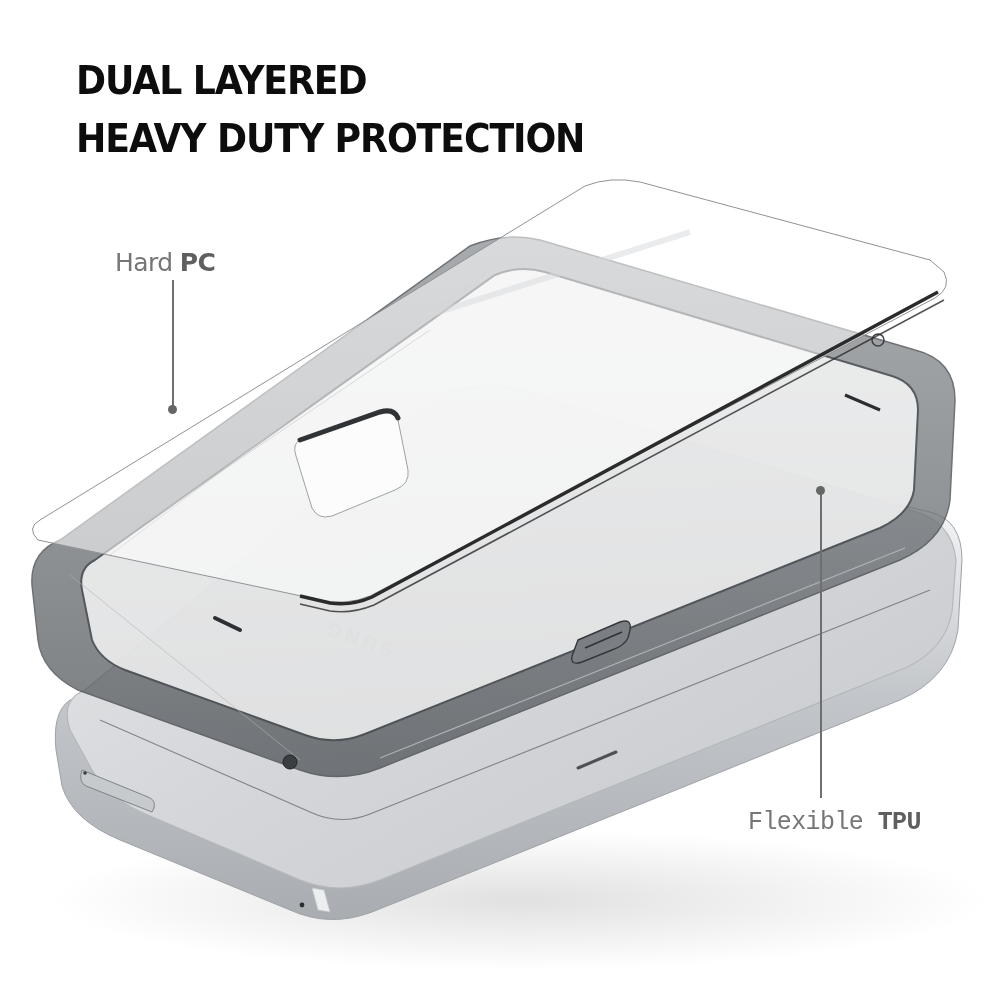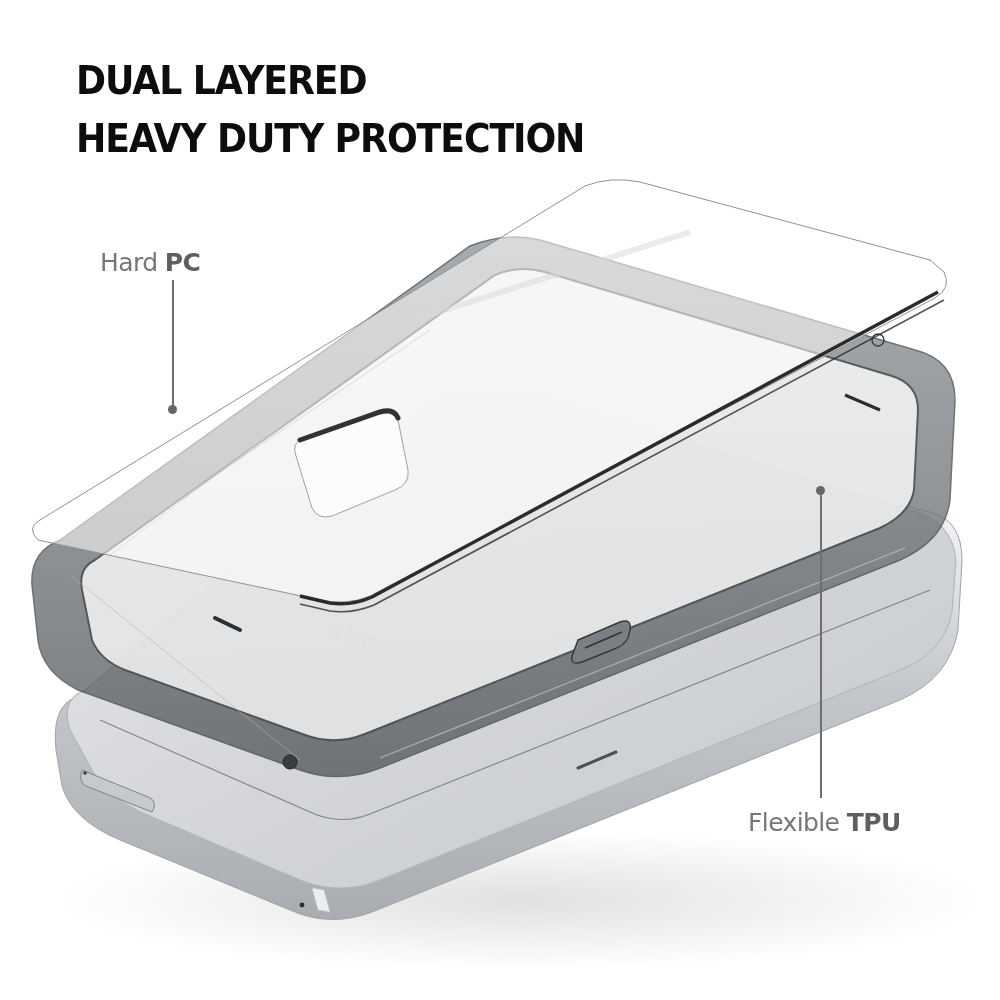--- a/index.html
+++ b/index.html
@@ -44,22 +44,22 @@
       position: absolute;
       color: #6e6e6e;
       font-family: "DejaVu Sans", sans-serif;
       font-size: 25px;
       letter-spacing: -0.6px;
       white-space: nowrap;
       z-index: 6;
     }
     .callout-label .light { font-weight: normal; color: #767676; }
     .callout-label .strong { font-weight: bold; color: #5f5f5f; }
-    .callout-pc { left: 100px; top: 248px; }
-    .callout-tpu { left: 748px; top: 808px; }
+    .callout-pc { left: 115px; top: 248px; }
+    .callout-tpu { left: 748px; top: 808px; font-family: Liberation Mono, monospace; }
 
     .leader {
       position: absolute;
       width: 1.5px;
       background: #6f6f6f;
       z-index: 6;
     }
     .leader-pc { left: 172px; top: 280px; height: 128px; }
     .leader-tpu { left: 820px; top: 490px; height: 308px; }
 

